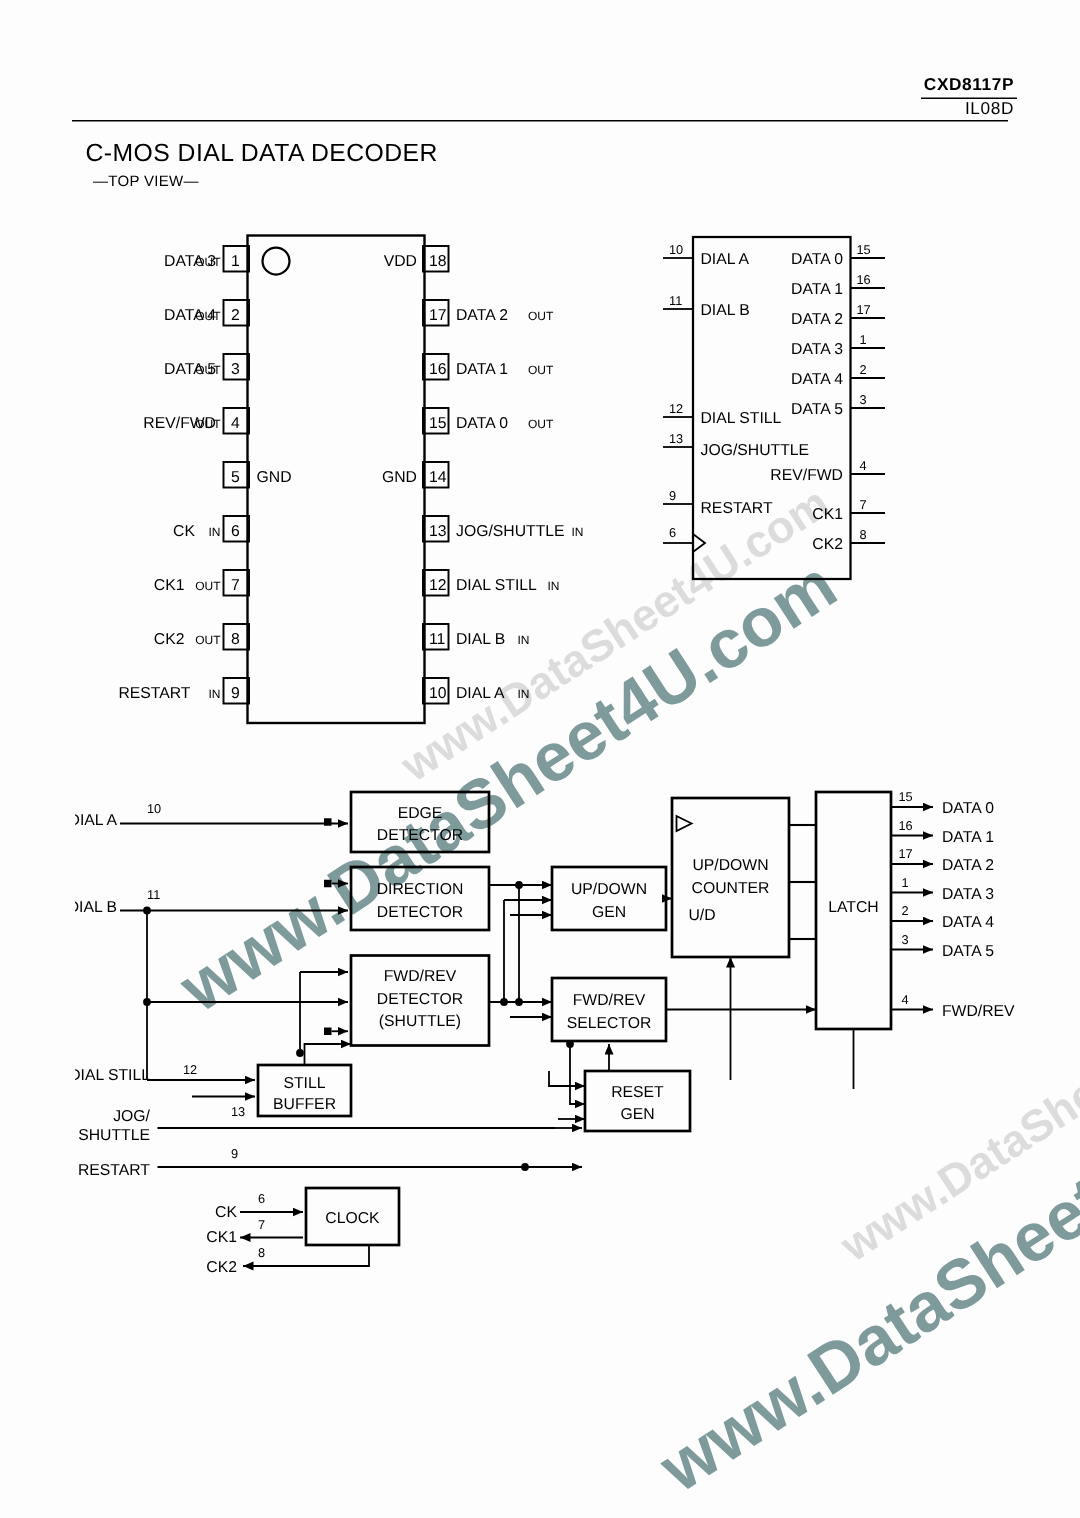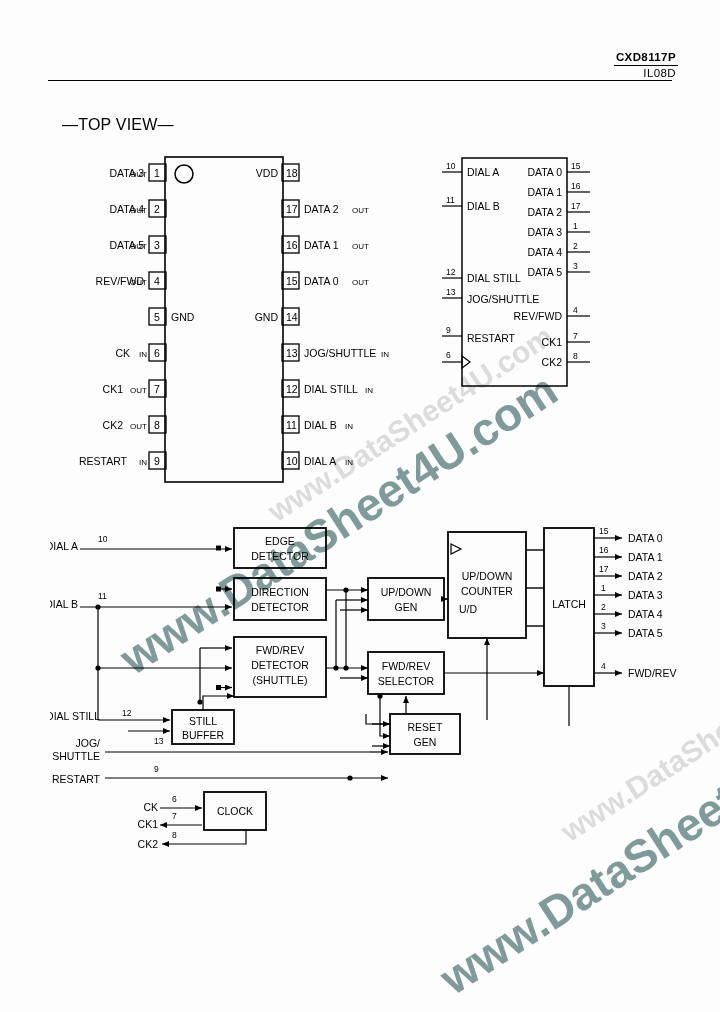--- a/index.html
+++ b/index.html
@@ -57,21 +57,21 @@
 
   .title {
     position: absolute;
     left: 57px; top: 93px;
     font-size: 16.5px;
     letter-spacing: .3px;
   }
   .subtitle {
     position: absolute;
     left: 62px; top: 116px;
-    font-size: 16px;
+    font-size: 10px;
     letter-spacing: .2px;
   }
 
   
   .fig { position: absolute; }
   svg text {
     font-family: "Liberation Sans", sans-serif;
     fill: #000;
   }
   svg .lbl   { font-size: 10.5px; }
@@ -90,20 +90,21 @@
   <div class="wm wm-1">www.DataSheet4U.com</div>
   <div class="wm wm-3 light">www.DataSheet4U.com</div>
   <div class="wm wm-2">www.DataSheet4U.com</div>
 
   <div class="hdr-code">
     <div><span class="l1">CXD8117P</span></div>
     <div><span class="l2">IL08D</span></div>
   </div>
   <div class="rule-top"></div>
 
+  <div class="title">C-MOS DIAL DATA DECODER</div>
   <div class="subtitle">—TOP VIEW—</div>
 
   <div class="fig" style="left:40px; top:145px;">
     <svg width="420" height="345" viewBox="0 0 420 345">
 
       <rect x="125" y="12" width="118" height="325" fill="none" stroke="#000" stroke-width="1.6"></rect>
 
       <circle cx="144" cy="29" r="9" fill="none" stroke="#000" stroke-width="1.5"></circle>
 
       <g>

